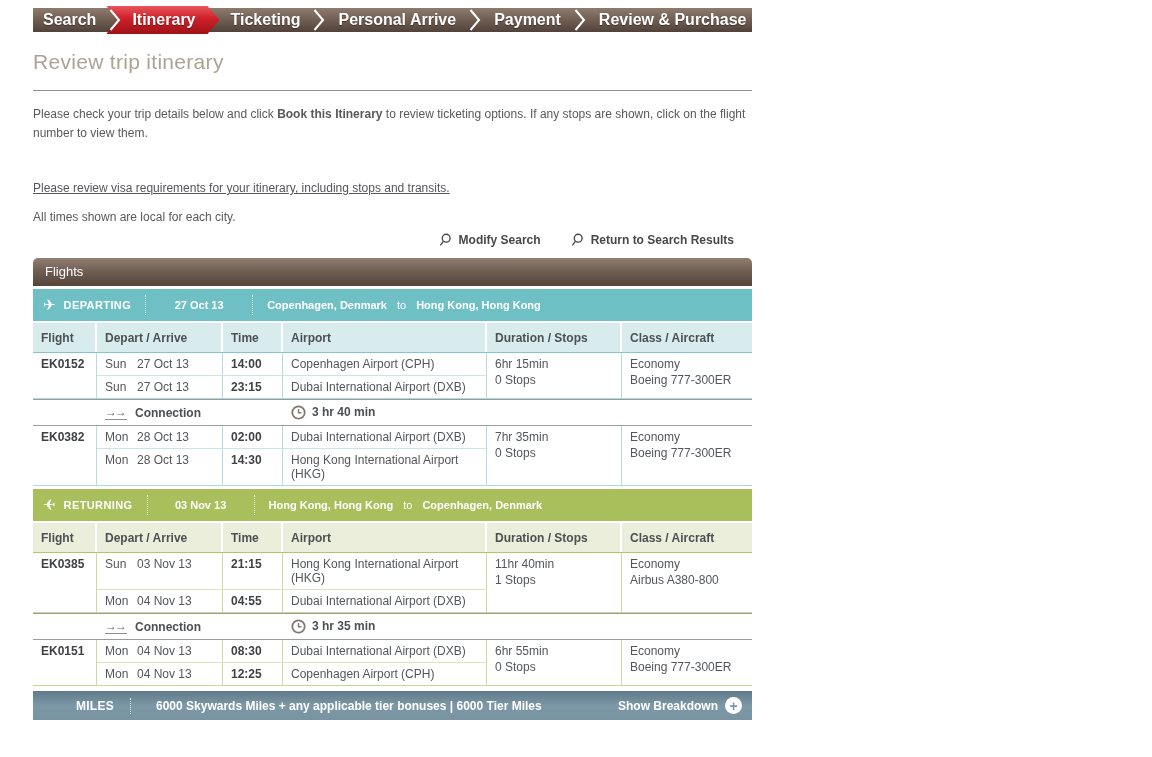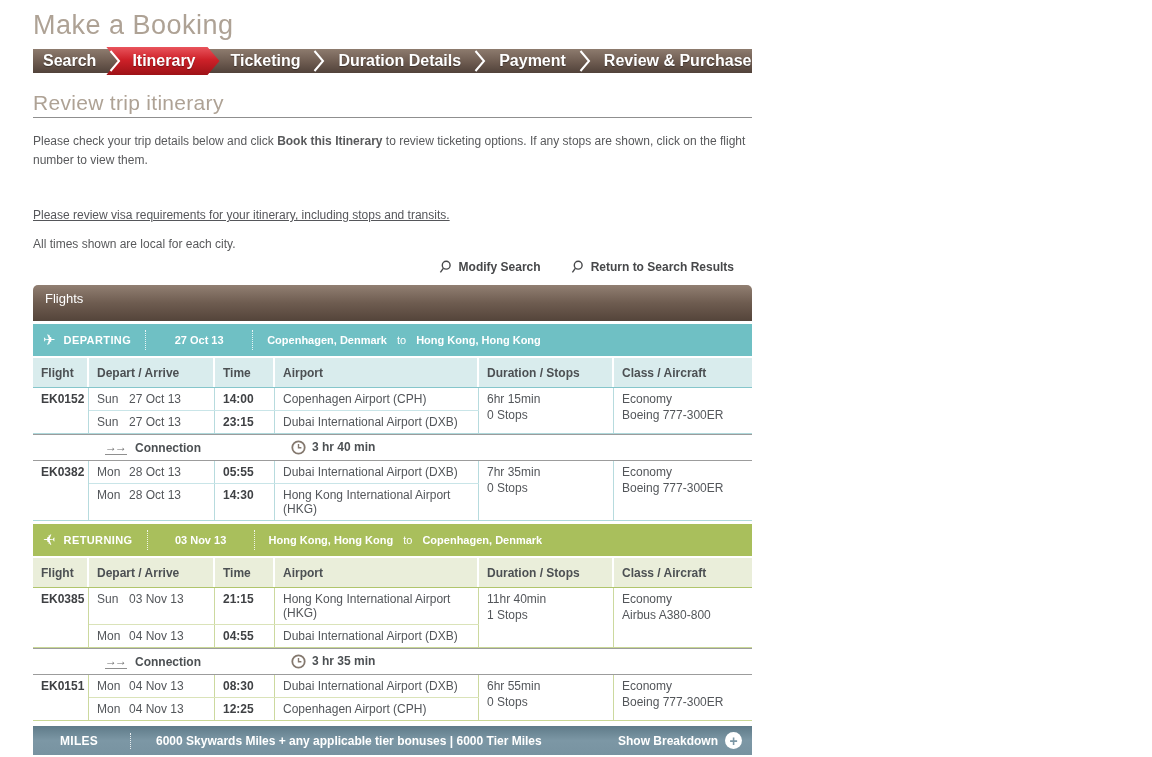--- a/index.html
+++ b/index.html
@@ -12,21 +12,21 @@
   .page { padding: 8px 0 0 33px; width: 785px; }
   .content { width: 719px; }
 
   
   h1.page-title {
     font-size: 27px; font-weight: 400; color: #aea295;
     letter-spacing: .5px; margin: 2px 0 8px 0;
   }
   h2.section-title {
     font-size: 21px; font-weight: 400; color: #aea295;
-    letter-spacing: .3px; margin: 18px 0 0 0; padding-bottom: 2px;
+    letter-spacing: .3px; margin: 18px 0 0 0; padding-bottom: 16px;
     border-bottom: 1px solid #8f8f8f;
   }
 
   
   .progressbar {
     height: 24px; width: 719px;
     background: linear-gradient(180deg, #8d7b6e 0%, #6d5b50 55%, #51423a 100%);
     display: flex; align-items: center; overflow: visible;
     position: relative;
   }
@@ -59,21 +59,21 @@
     gap: 30px; padding-right: 18px; align-items: center;
   }
   .search-link {
     display: inline-flex; align-items: center; gap: 6px;
     font-size: 12px; font-weight: bold; color: #47484a; cursor: pointer;
   }
 
   
   .flights-panel { margin-top: 11px; }
   .panel-titlebar {
-    height: 36px; line-height: 28px; border-radius: 5px 5px 0 0;
+    height: 28px; line-height: 28px; border-radius: 5px 5px 0 0;
     background: linear-gradient(180deg, #917f72 0%, #6e5c50 50%, #54443a 100%);
     color: #fff; font-size: 13px; padding-left: 12px;
   }
   .direction-bar {
     margin-top: 3px; height: 32px; display: flex; align-items: center;
     color: #fff; font-size: 11px; font-weight: bold; padding: 0 10px;
   }
   .direction-bar.dep { background: #6fc0c4; }
   .direction-bar.ret { background: #a9bf5c; }
   .plane-icon { font-size: 15px; font-weight: normal; margin-right: 8px; }
@@ -91,21 +91,21 @@
   .ftable { margin-top: 2px; width: 719px; font-size: 12px; color: #53565a; }
   .frow { display: flex; }
   .hdr .hc {
     font-weight: bold; padding: 8px 8px 7px; color: #4c5053;
     border-right: 2px solid #fff;
   }
   .hdr .hc:last-child { border-right: none; }
   .dep-t .hdr { background: #d9eced; border-bottom: 1px solid #85c6cb; }
   .ret-t .hdr { background: #eaeeda; border-bottom: 1px solid #b0c56c; }
 
-  .c1 { width: 56px; }  .c2 { width: 126px; } .c3 { width: 60px; }
+  .c1 { width: 64px; }  .c2 { width: 126px; } .c3 { width: 60px; }
   .c4 { width: 204px; } .c5 { width: 135px; } .c6 { width: 130px; }
 
   .fgroup { display: flex; }
   .dep-t .fgroup { border-bottom: 1px solid #aed8db; }
   .ret-t .fgroup { border-bottom: 1px solid #c8d795; }
   .cell { padding: 4px 8px; }
   .dep-t .v { border-right: 1px solid #b7dbde; }
   .ret-t .v { border-right: 1px solid #ccd99f; }
   .fno { font-weight: bold; color: #3f4144; }
   .mid { width: 390px; }
@@ -130,58 +130,57 @@
   .conn-text { font-weight: bold; color: #4c5053; }
   .conn-time-cell { display: flex; align-items: flex-start; gap: 6px; padding-left: 8px; font-weight: bold; color: #4c5053; }
 
   
   .summary-bar {
     margin-top: 5px; height: 29px; display: flex; align-items: center;
     width: 719px; color: #fff; font-size: 12px; font-weight: bold;
     padding: 0 10px 0 0;
   }
   .summary-bar.miles { background: linear-gradient(180deg, #5f7b89 0%, #7c97a5 50%, #7893a1 100%); }
-  .bar-label { margin-left: 27px; width: 70px; letter-spacing: .3px; }
+  .bar-label { margin-left: 27px; width: 70px; letter-spacing: .3px; text-align: center; }
   .bar-dotsep { width: 0; height: 16px; border-left: 1px dotted rgba(255,255,255,.85); margin-right: 25px; }
   .bar-action { margin-left: auto; display: inline-flex; align-items: center; gap: 7px; cursor: pointer; }
   .plus-circle {
     width: 17px; height: 17px; border-radius: 50%; background: #fff;
     display: inline-flex; align-items: center; justify-content: center;
     font-size: 14px; font-weight: bold; line-height: 1;
   }
   .miles .plus-circle { color: #7c97a5; }
 
   svg { display: block; }
 </style>
 </head>
 <body>
 
 <div class="page">
-  <h1 class="page-title">Make a Booking</h1>
 
   <div class="progressbar">
     <span class="step first">Search</span>
     <span class="chev pre-active">
       <svg width="12" height="22" viewBox="0 0 12 22">
           <path d="M1.5 1 L10 11 L1.5 21" fill="none" stroke="#ffffff" stroke-width="2"></path>
         </svg>
     </span>
     <span class="step active">Itinerary</span>
     <span class="chev post-active">
       <svg width="12" height="22" viewBox="0 0 12 22">
           <path d="M1.5 1 L10 11 L1.5 21" fill="none" stroke="#ffffff" stroke-width="2"></path>
         </svg>
     </span>
     <span class="step">Ticketing</span>
     <span class="chev">
       <svg width="12" height="22" viewBox="0 0 12 22">
           <path d="M1.5 1 L10 11 L1.5 21" fill="none" stroke="#ffffff" stroke-width="2"></path>
         </svg>
     </span>
-    <span class="step">Duration Details</span>
+    <span class="step">Personal Arrive</span>
     <span class="chev">
       <svg width="12" height="22" viewBox="0 0 12 22">
           <path d="M1.5 1 L10 11 L1.5 21" fill="none" stroke="#ffffff" stroke-width="2"></path>
         </svg>
     </span>
     <span class="step">Payment</span>
     <span class="chev">
       <svg width="12" height="22" viewBox="0 0 12 22">
           <path d="M1.5 1 L10 11 L1.5 21" fill="none" stroke="#ffffff" stroke-width="2"></path>
         </svg>
@@ -285,21 +284,21 @@
             </span>
             <span>3 hr 40 min</span>
           </div>
         </div>
 
         <div class="fgroup">
           <div class="cell c1 v fno">EK0382</div>
           <div class="mid">
             <div class="leg">
               <div class="cell c2 v"><span class="day">Mon</span><span>28 Oct 13</span></div>
-              <div class="cell c3 v time-val">05:55</div>
+              <div class="cell c3 v time-val">02:00</div>
               <div class="cell c4 v">Dubai International Airport (DXB)</div>
             </div>
             <div class="leg">
               <div class="cell c2 v"><span class="day">Mon</span><span>28 Oct 13</span></div>
               <div class="cell c3 v time-val">14:30</div>
               <div class="cell c4 v">Hong Kong International Airport (HKG)</div>
             </div>
           </div>
           <div class="cell c5 v two-line">
             <div>7hr 35min</div>

